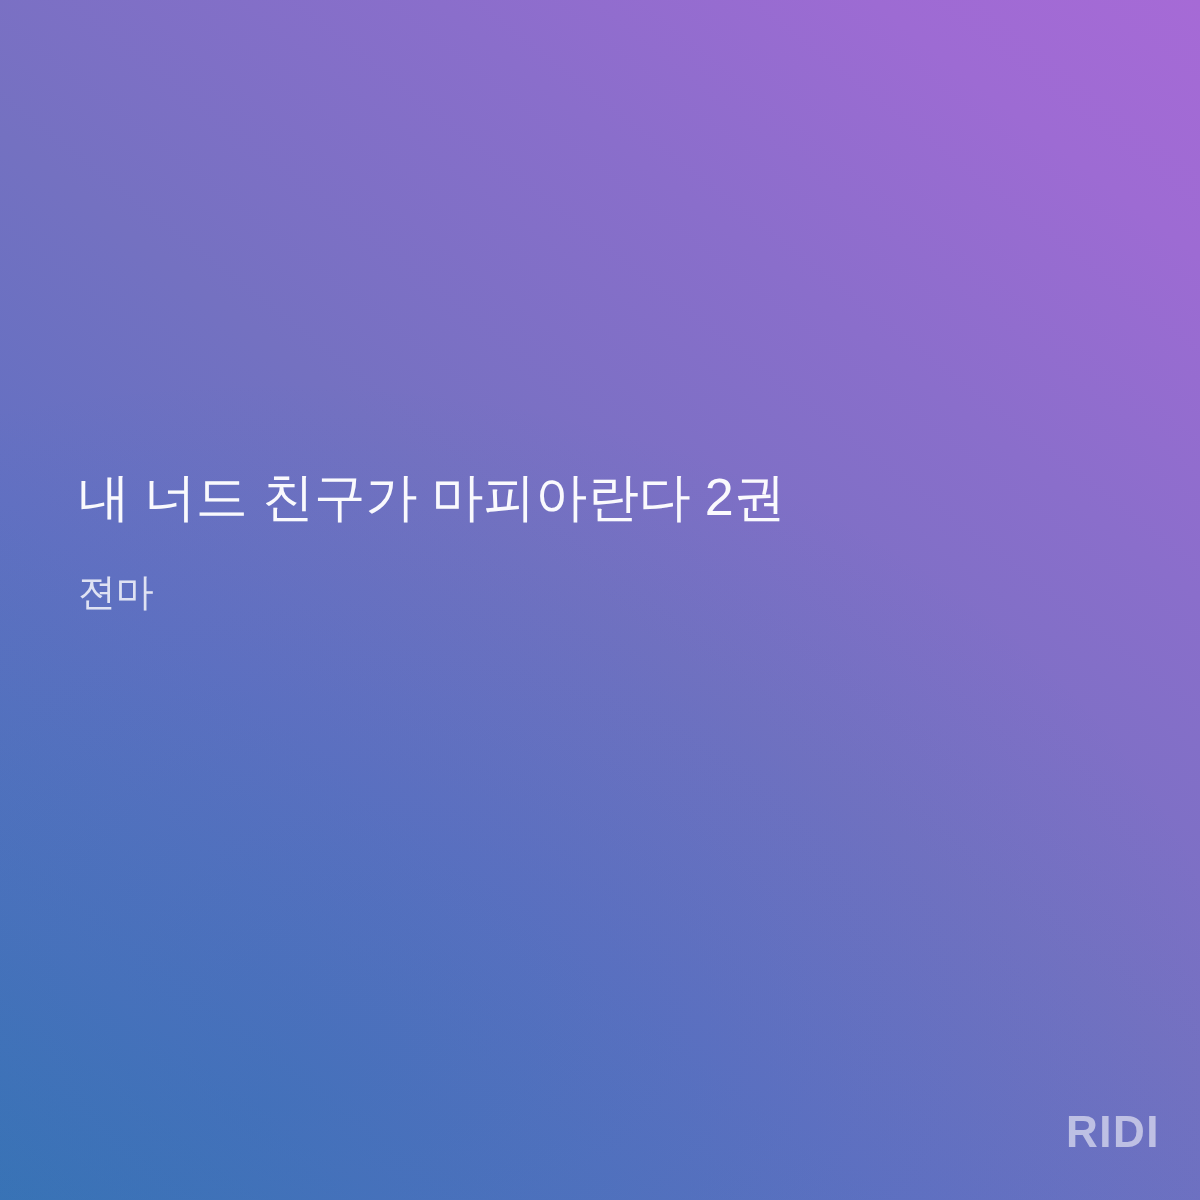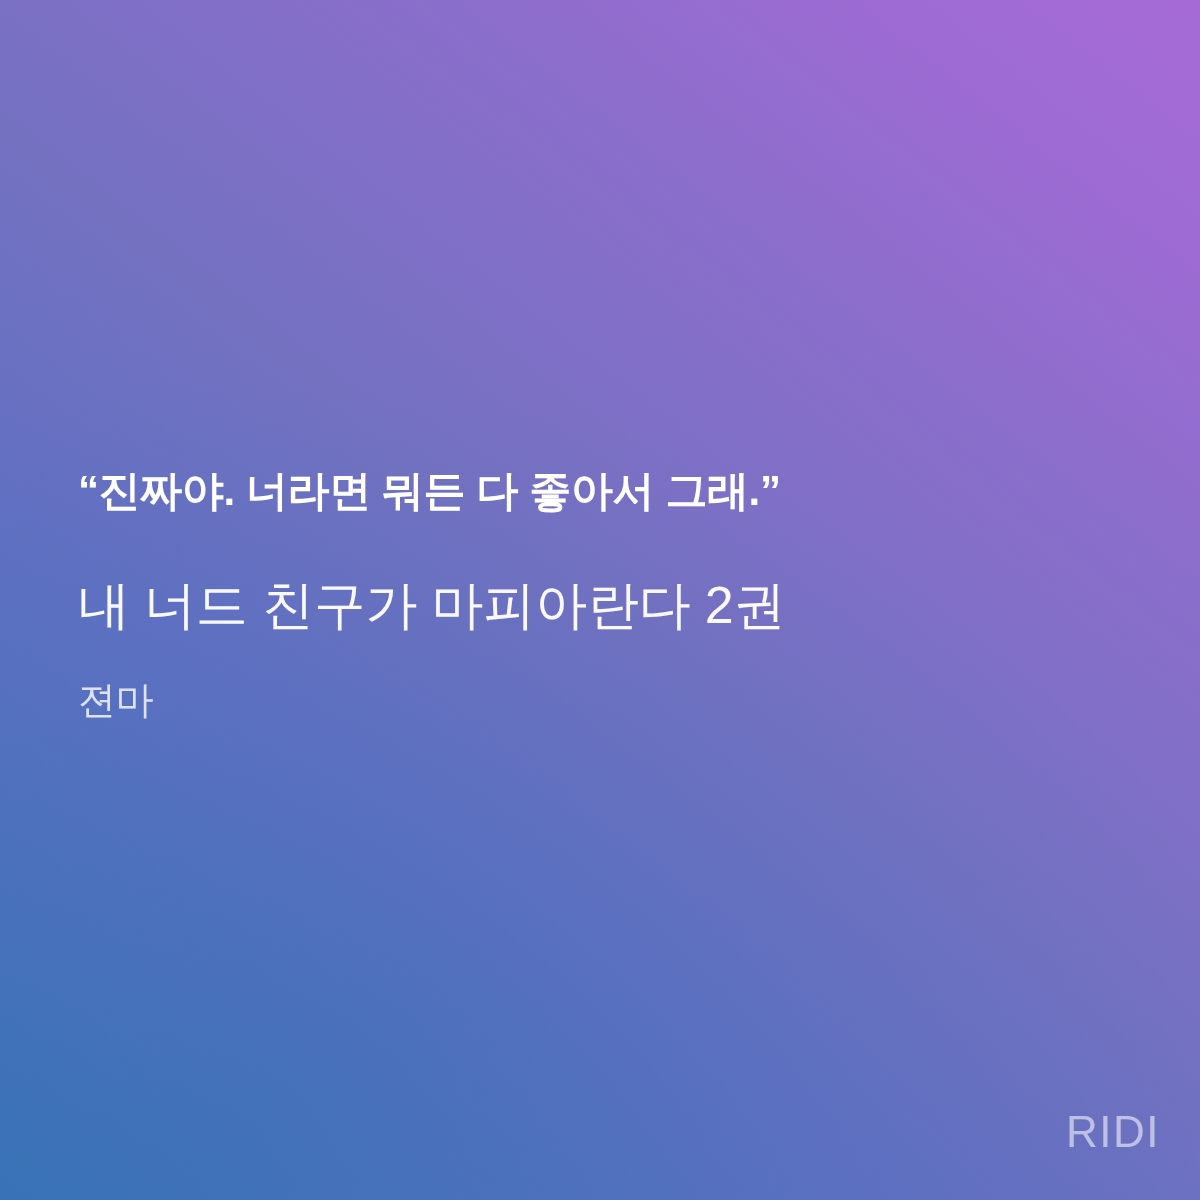--- a/index.html
+++ b/index.html
@@ -72,37 +72,36 @@
     line-height: 1.2;
     margin: 0;
     white-space: nowrap;
   }
 
   .brand-logo {
     position: absolute;
     right: 40px;
     bottom: 46px;
     font-size: 44px;
-    font-weight: 400;
+    font-weight: 700;
     letter-spacing: 1.5px;
     color: rgba(255,255,255,0.56);
     line-height: 1;
     z-index: 3;
     user-select: none;
     text-align: center;
   }
 </style>
 </head>
 <body>
 
 <div class="card">
 
   <div class="content">
 
-    <p class="quote-line">“진짜야. 너라면 뭐든 다 좋아서 그래.”</p>
 
     <p class="book-title">내 너드 친구가 마피아란다 2권</p>
 
     <p class="book-author">젼마</p>
 
   </div>
 
   <div class="brand-logo">RIDI</div>
 
 </div>

